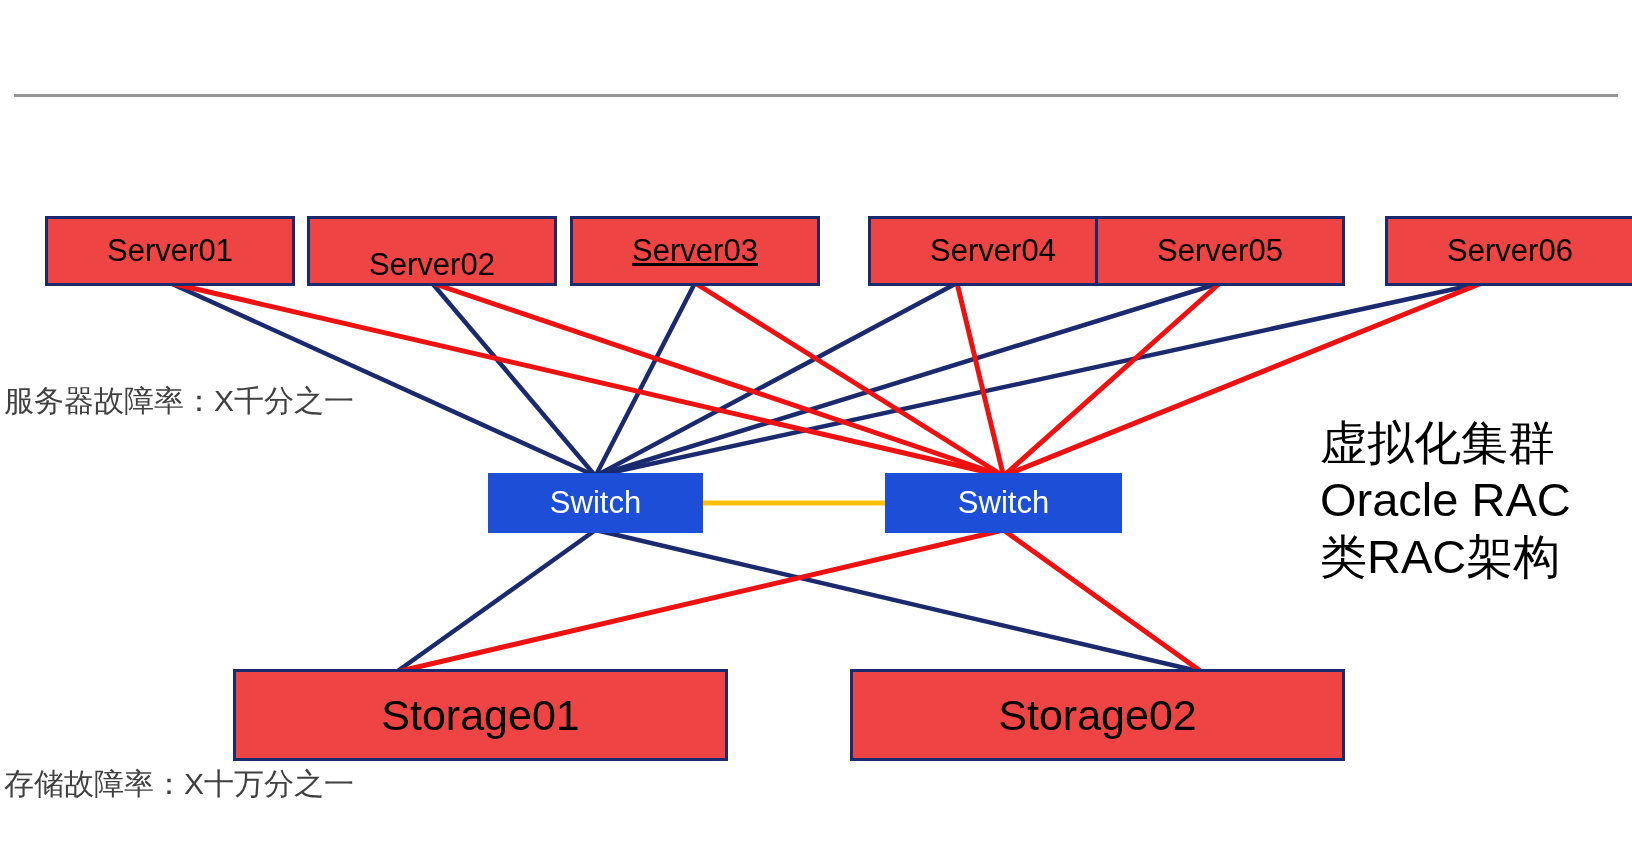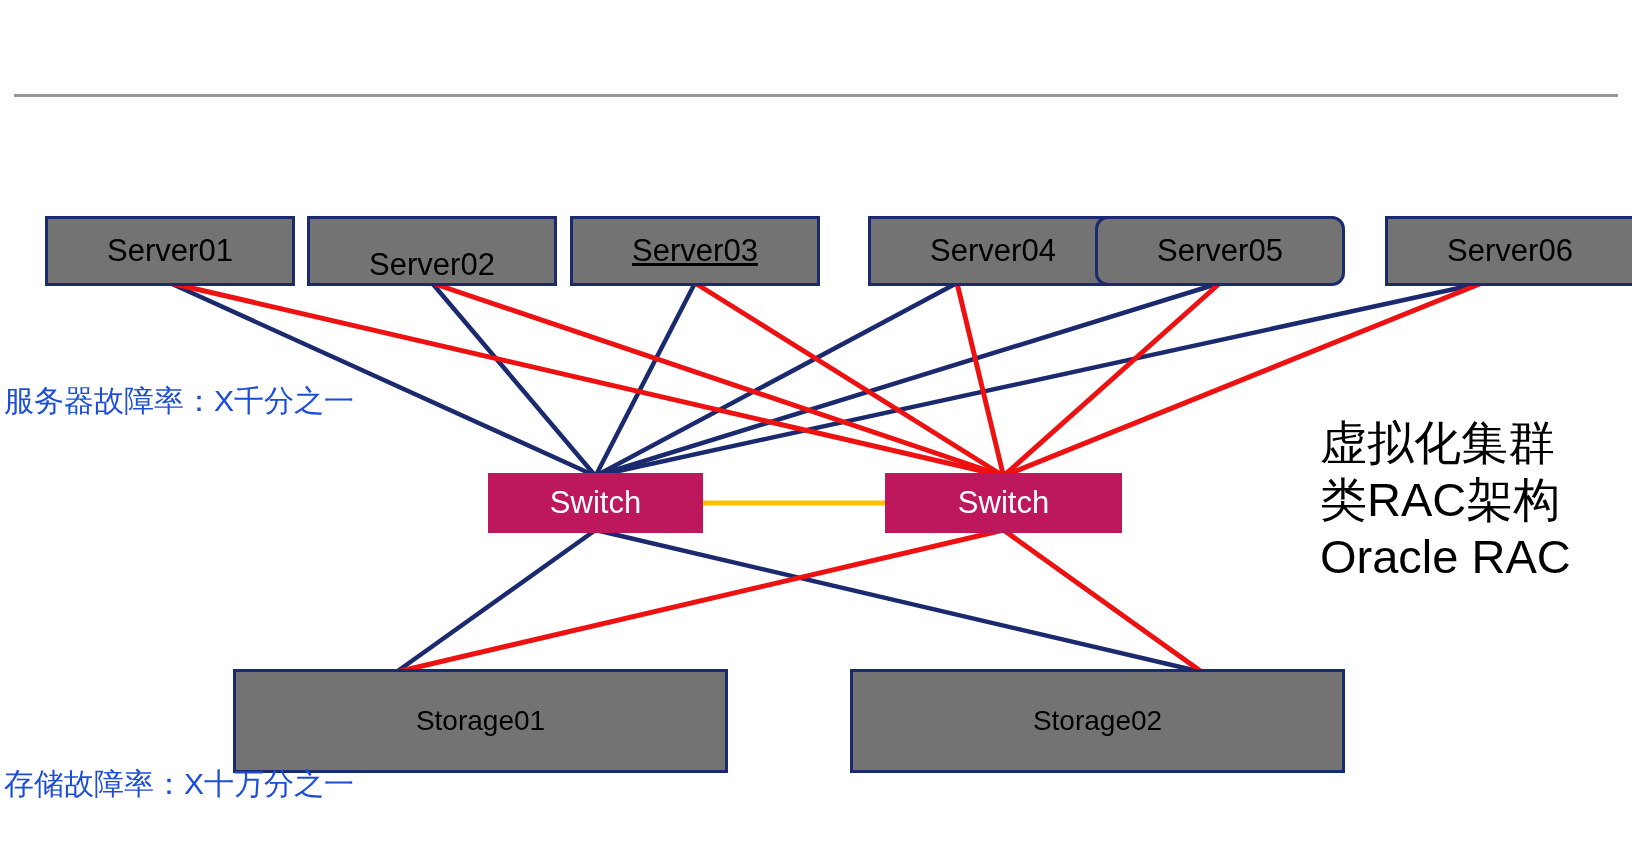--- a/index.html
+++ b/index.html
@@ -23,42 +23,42 @@
   #edges{
     position:absolute;left:0;top:0;width:1632px;height:847px;
     z-index:0;
   }
   .node{
     position:absolute;z-index:1;
     display:flex;align-items:center;justify-content:center;
     box-sizing:border-box;
   }
   .grey-box{
-    background:#737373;
+    background:#ef4444;
     border:3px solid #1b2a6e;
     color:#000;
   }
   .server{width:250px;height:70px;top:216px;font-size:31px;}
-  .storage{width:495px;height:104px;top:669px;font-size:28px;}
+  .storage{width:495px;height:92px;top:669px;font-size:43px;}
   .switch{
-    background:#be185d;color:#fff;
+    background:#1d4ed8;color:#fff;
     font-size:31px;top:473px;height:60px;
   }
   #node-server01{left:45px;}
   #node-server02{left:307px;align-items:flex-end;}
   #node-server03{left:570px;text-decoration:underline;}
   #node-server04{left:832px;margin-left:36px;}
-  #node-server05{left:1095px;border-radius:13px;}
+  #node-server05{left:1095px;}
   #node-server06{left:1357px;margin-left:28px;}
   #node-switch-left{left:488px;width:215px;}
   #node-switch-right{left:885px;width:237px;}
   #node-storage01{left:233px;}
   #node-storage02{left:850px;}
   .annotation{
-    position:absolute;color:#1d4ed8;font-size:30px;z-index:1;white-space:nowrap;
+    position:absolute;color:#404040;font-size:30px;z-index:1;white-space:nowrap;
   }
   #server-failure-rate-label{left:4px;top:381px;}
   #storage-failure-rate-label{left:4px;top:764px;}
   #cluster-note{
     position:absolute;left:1320px;top:414px;z-index:1;
     color:#000;font-size:47px;line-height:57px;white-space:nowrap;
   }
 </style>
 </head>
 <body>
@@ -118,17 +118,17 @@
   </div>
   <div class="node grey-box storage" id="node-storage02">
     <span>Storage02</span>
   </div>
 
   <div class="annotation" id="server-failure-rate-label">服务器故障率：X千分之一</div>
   <div class="annotation" id="storage-failure-rate-label">存储故障率：X十万分之一</div>
 
   <div id="cluster-note">
     <div>虚拟化集群</div>
+    <div>Oracle RAC</div>
     <div>类RAC架构</div>
-    <div>Oracle RAC</div>
   </div>
 
 </div>
 
 </body></html>

